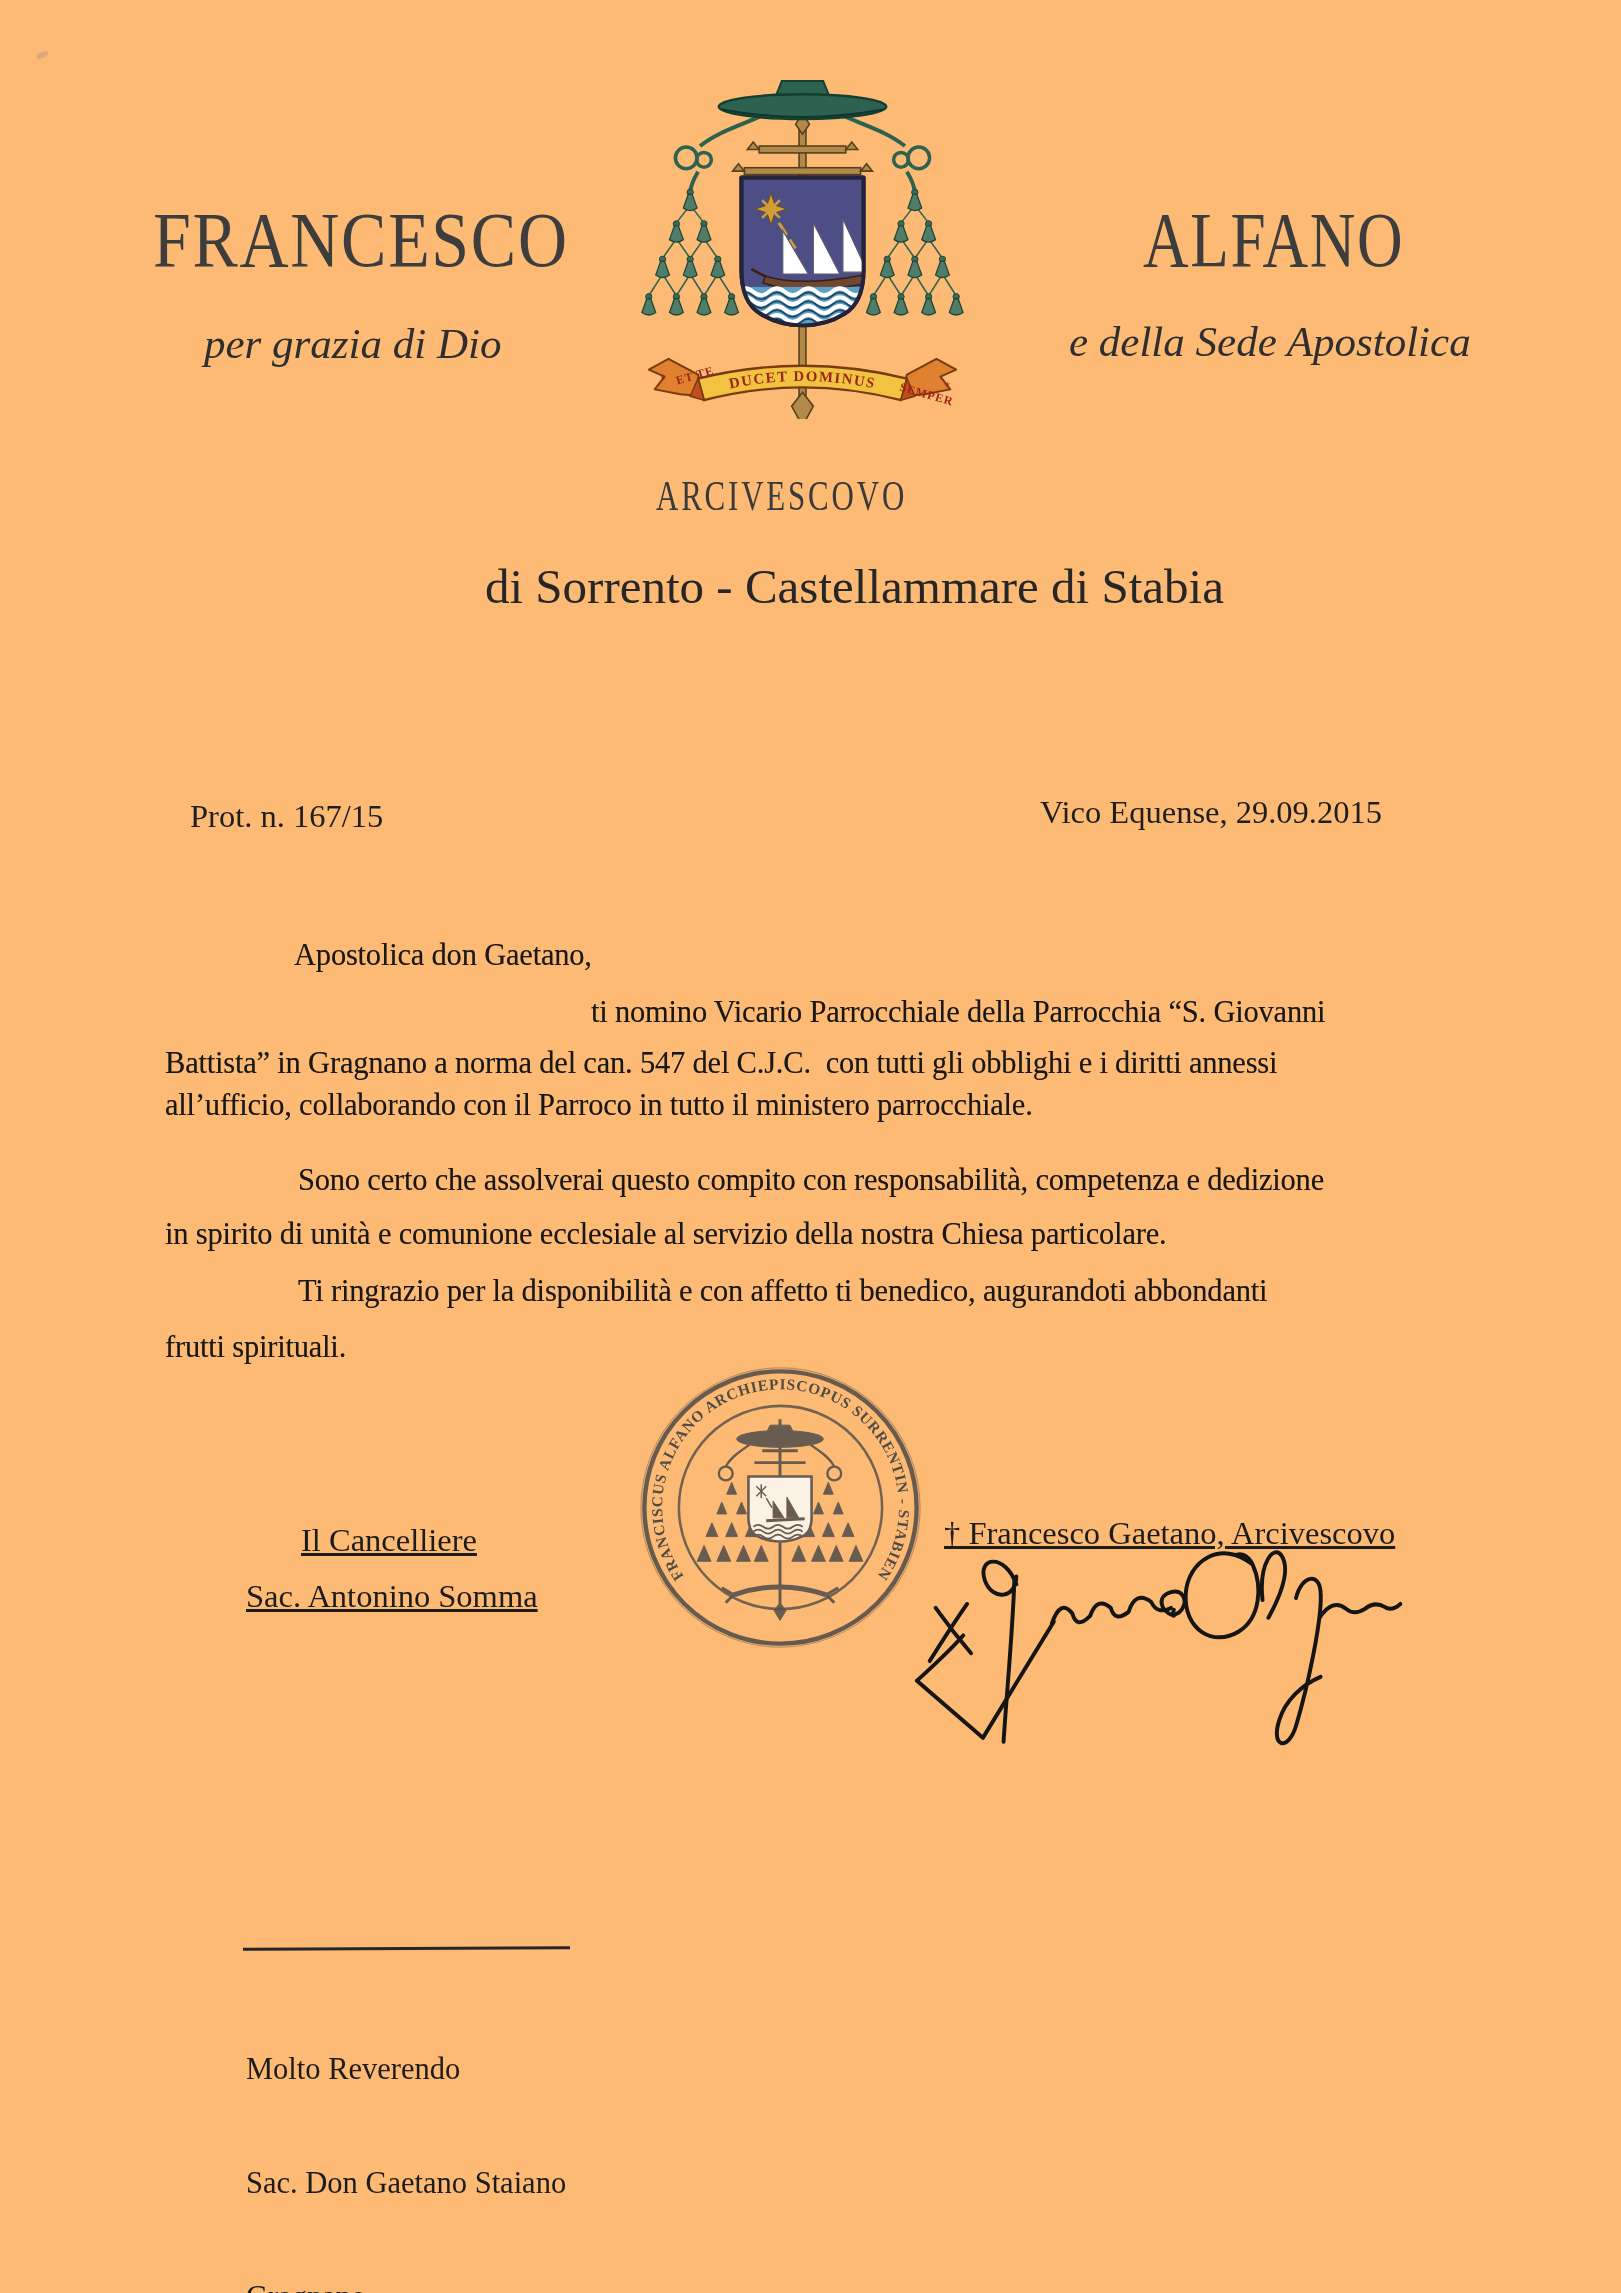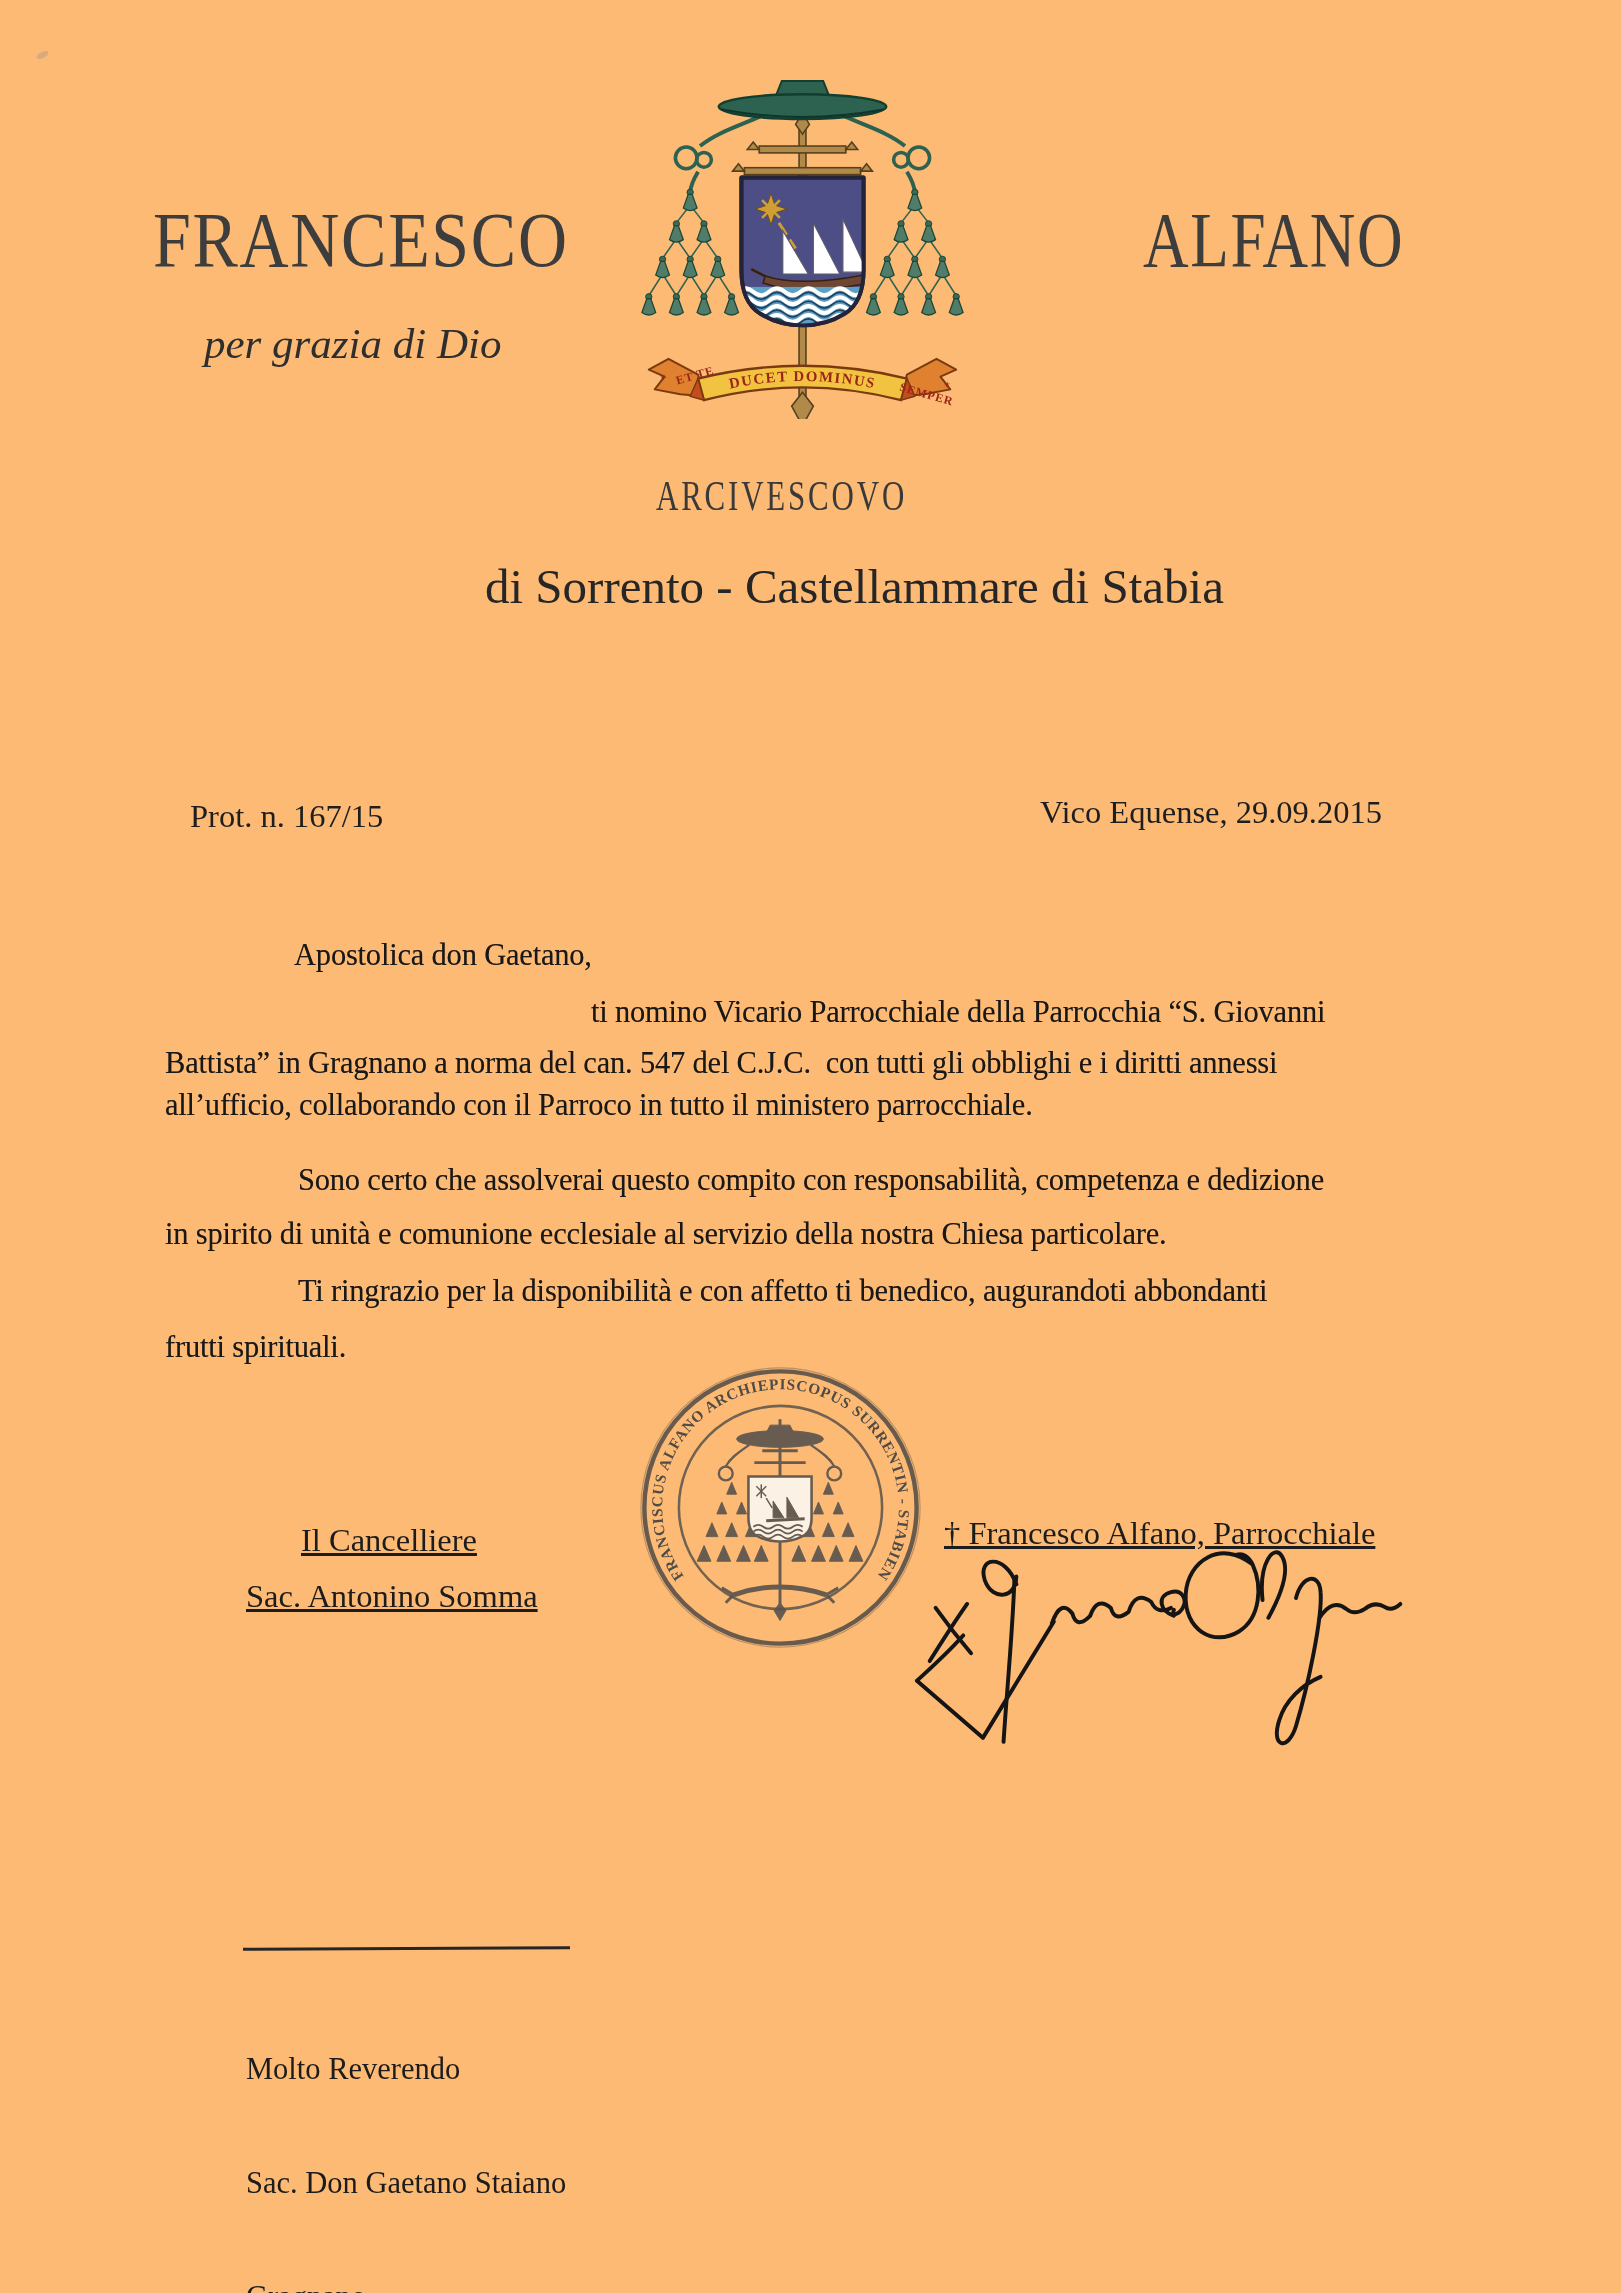--- a/index.html
+++ b/index.html
@@ -68,20 +68,21 @@
 </head>
 <body>
 
 <div id="page">
 
   <div class="abs" id="artifact-1"></div>
 
   <div class="abs big-name" id="name-left">FRANCESCO</div>
   <div class="abs big-name" id="name-right">ALFANO</div>
   <div class="abs motto-it" id="motto-left">per grazia di Dio</div>
+  <div class="abs motto-it" id="motto-right">e della Sede Apostolica</div>
   <div class="abs" id="title-line">ARCIVESCOVO</div>
   <div class="abs" id="subtitle-line">di Sorrento - Castellammare di Stabia</div>
 
   <svg class="abs" style="left:635px; top:77px;" width="335" height="342" viewBox="0 0 340 347">
     <defs>
       <clipPath id="shieldClip">
         <path d="M108 102 L232 102 L232 196 Q232 228 213 240 Q194 252 170 252 Q146 252 127 240 Q108 228 108 196 Z"></path>
       </clipPath>
       <g id="tassel">
         <circle cx="0" cy="1" r="3.2" fill="#3c6a57" stroke="#1e4636" stroke-width="1"></circle>
@@ -316,21 +317,21 @@
       </g>
       <g fill="none" stroke-width="3">
         <path d="M100 236 l-12 -7 m12 7 l-8 8"></path>
         <path d="M194 236 l12 -7 m-12 7 l8 8"></path>
       </g>
     </g>
   </svg>
 
   <div class="abs closing" id="chancellor-title">Il Cancelliere</div>
   <div class="abs closing" id="chancellor-name">Sac. Antonino Somma</div>
-  <div class="abs closing" id="archbishop-line">† Francesco Alfano, Parrocchiale</div>
+  <div class="abs closing" id="archbishop-line">† Francesco Gaetano, Arcivescovo</div>
 
   <svg class="abs" style="left:906px; top:1537px;" width="522" height="256" viewBox="0 0 530 260">
     <g fill="none" stroke="#151515" stroke-width="4" stroke-linecap="round" stroke-linejoin="round">
 
       <path d="M30 72 C40 86 54 104 66 118"></path>
       <path d="M62 68 C48 88 34 110 24 126"></path>
 
       <path d="M112 48 C100 16 72 20 80 44 C88 66 112 62 112 40"></path>
       <path d="M110 44 C108 100 102 160 99 208"></path>
       <path d="M58 100 C42 118 24 134 11 146 L78 204 L150 86"></path>

